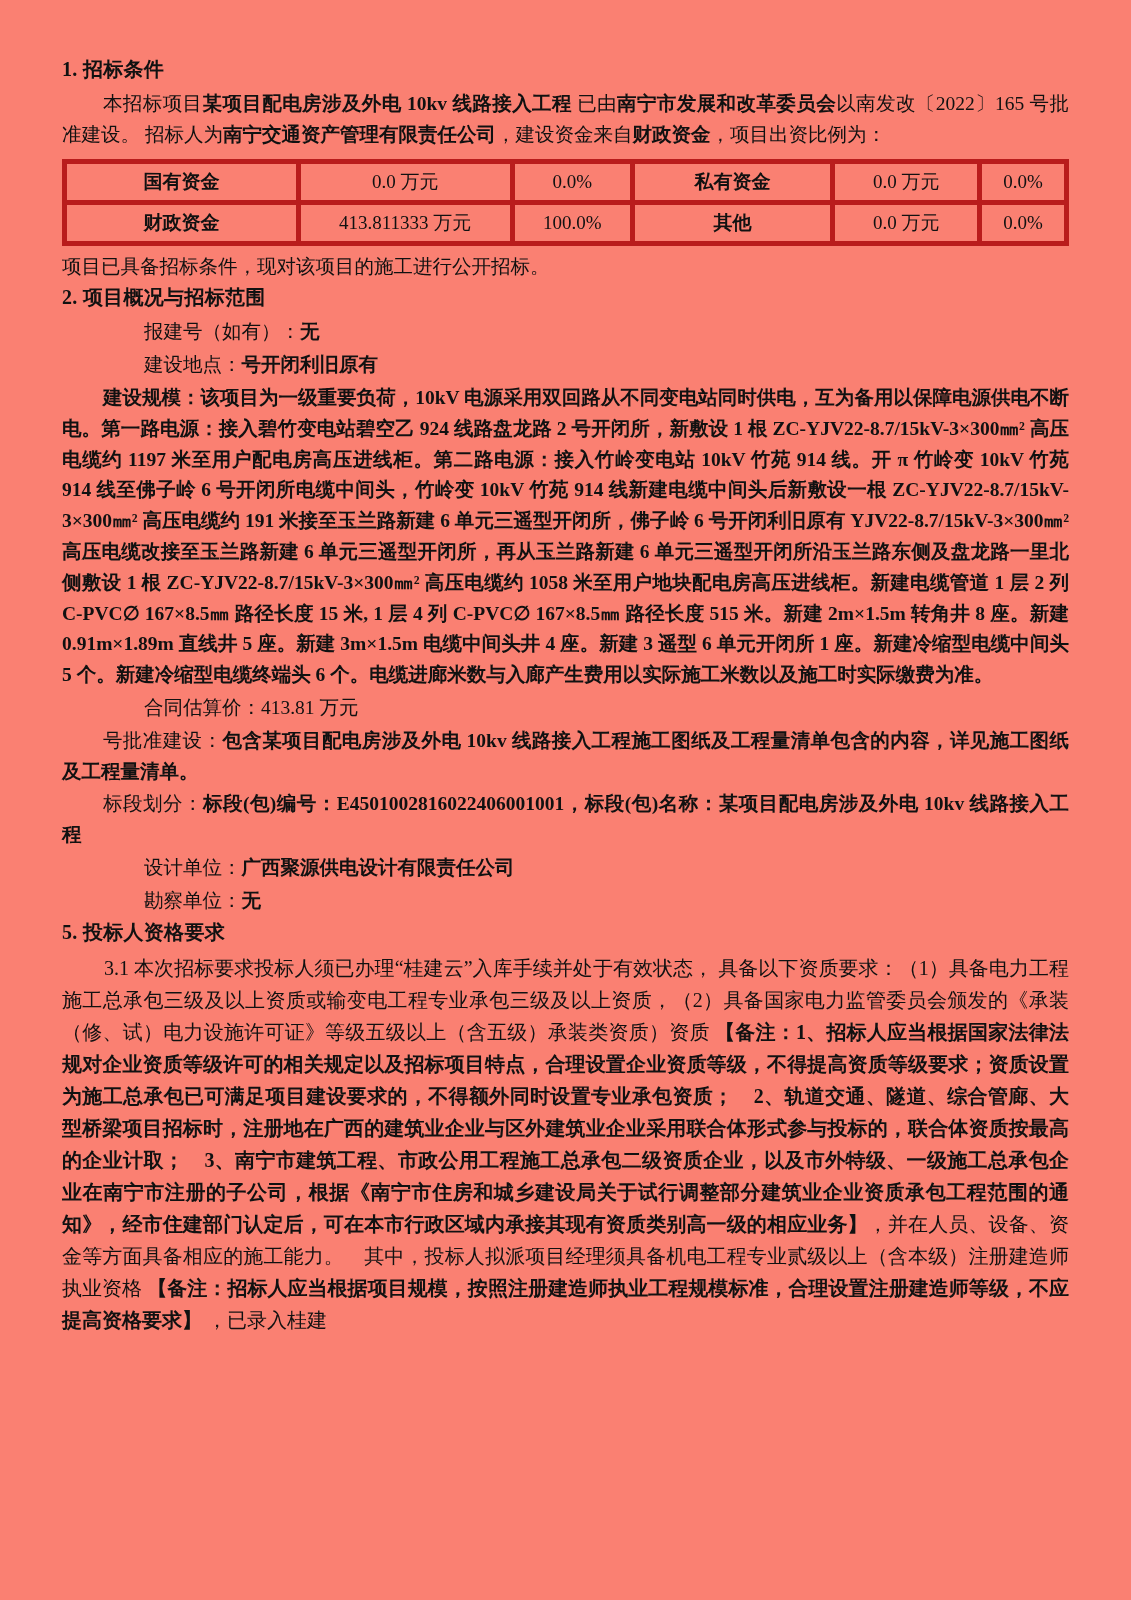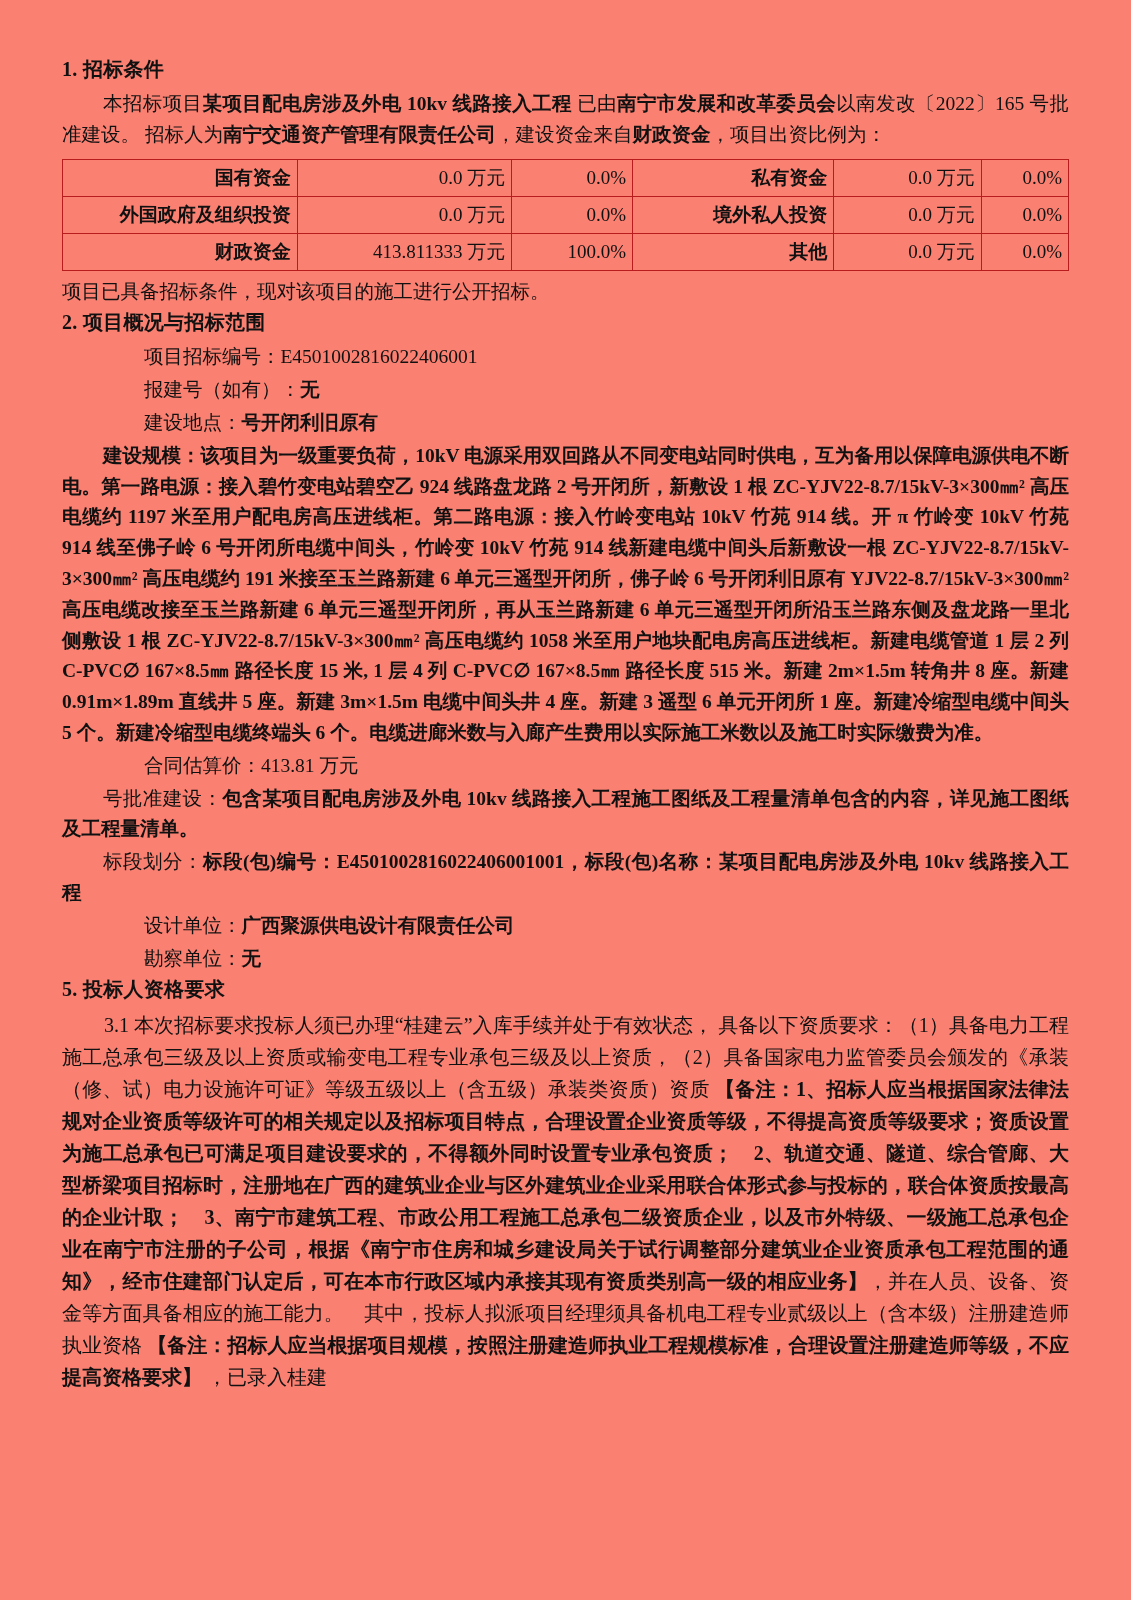--- a/index.html
+++ b/index.html
@@ -40,23 +40,23 @@
   .bold {
     font-weight: bold;
   }
   table.funding {
     border-collapse: collapse;
     width: 100%;
     margin: 8px 0 6px 0;
     font-size: 19px;
   }
   table.funding td {
-    border: 1px solid #b91c1c;
+    border: 5px solid #b91c1c;
     padding: 3px 6px;
-    text-align: right;
+    text-align: center;
     height: 30px;
   }
   td.label {
     font-weight: bold;
     width: 17.5%;
   }
   td.amount {
     width: 16%;
   }
   td.pct {
@@ -100,45 +100,34 @@
     <tbody>
       <tr>
         <td class="label">国有资金</td>
         <td class="amount">0.0 万元</td>
         <td class="pct">0.0%</td>
         <td class="label2">私有资金</td>
         <td class="amount2">0.0 万元</td>
         <td class="pct2">0.0%</td>
       </tr>
       <tr>
-        <td class="label">外国政府及组织投资</td>
-        <td class="amount">0.0 万元</td>
-        <td class="pct">0.0%</td>
-        <td class="label2">境外私人投资</td>
-        <td class="amount2">0.0 万元</td>
-        <td class="pct2">0.0%</td>
-      </tr>
-      <tr>
         <td class="label">财政资金</td>
         <td class="amount">413.811333 万元</td>
         <td class="pct">100.0%</td>
         <td class="label2">其他</td>
         <td class="amount2">0.0 万元</td>
         <td class="pct2">0.0%</td>
       </tr>
     </tbody>
   </table>
 
   <p class="para">项目已具备招标条件，现对该项目的施工进行公开招标。</p>
 
   <h2 class="section">2. 项目概况与招标范围</h2>
 
-  <p class="para sub-indent">
-    <span>项目招标编号：</span><span>E4501002816022406001</span>
-  </p>
 
   <p class="para sub-indent">
     <span>报建号（如有）：</span><span class="bold">无</span>
   </p>
 
   <p class="para sub-indent">
     <span>建设地点：</span><span class="bold">号开闭利旧原有</span>
   </p>
 
   <p class="para indent bold">

